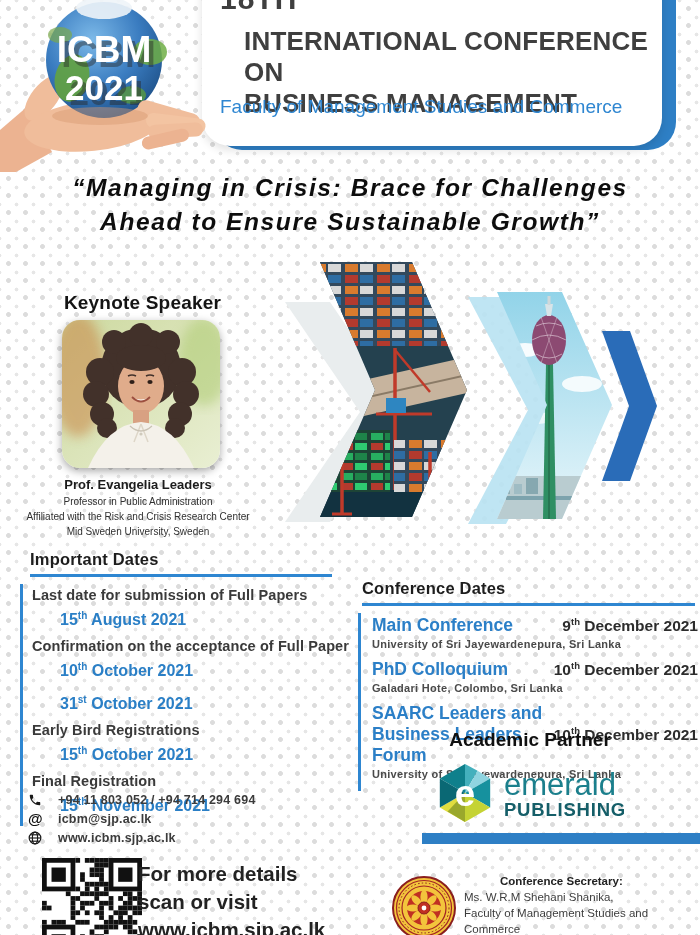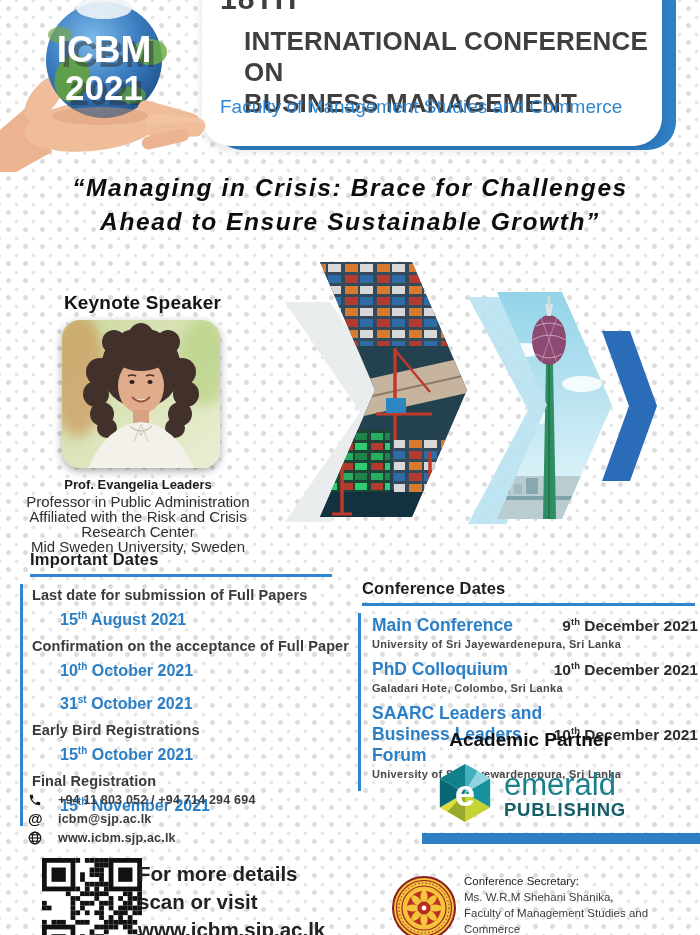--- a/index.html
+++ b/index.html
@@ -29,21 +29,21 @@
   .quote { position:absolute; left:0; top:171px; width:700px; text-align:center;
     font-size:24.5px; font-weight:bold; font-style:italic; color:#0d0d0d;
     letter-spacing:1.6px; line-height:34px; }
   
   .keynote-heading { position:absolute; left:40px; top:292px; width:205px; text-align:center;
     font-size:19px; font-weight:bold; color:#141414; letter-spacing:.2px; }
   .photo { position:absolute; left:62px; top:320px; width:158px; height:148px;
     border-radius:18px; overflow:hidden; box-shadow:0 3px 8px rgba(0,0,0,.35); }
   .caption { position:absolute; left:0; top:477px; width:276px; text-align:center; color:#303030; }
   .caption .name { font-size:13px; font-weight:bold; color:#1c1c1c; margin-bottom:2px; }
-  .caption .line { font-size:15px; line-height:15px; }
+  .caption .line { font-size:10px; line-height:15px; }
   
   .chevrons { position:absolute; left:280px; top:252px; width:400px; height:283px; }
   
   .section-heading { font-size:16.5px; font-weight:bold; color:#1d1d1d; letter-spacing:.2px; }
   .section-rule { height:3px; background:#2e86d1; margin-top:5px; }
   .imp-wrap { position:absolute; left:20px; top:550px; width:330px; }
   .imp-wrap .section-heading { margin-left:10px; }
   .imp-wrap .section-rule { margin-left:10px; width:302px; }
   .imp-list { margin-top:7px; border-left:3px solid #2e86d1; padding:2px 0 2px 9px; }
   .imp-item { margin-bottom:7px; }
@@ -75,21 +75,21 @@
   .contact-row { display:flex; align-items:center; height:19px; }
   .contact-icon { width:30px; display:flex; align-items:center; }
   .contact-text { font-size:12.5px; font-weight:bold; color:#3b3b3b; letter-spacing:.2px; }
   .at-glyph { font-size:15px; font-weight:bold; color:#111; }
   
   .qr { position:absolute; left:42px; top:858px; width:100px; height:100px; }
   .more-details { position:absolute; left:138px; top:860px; font-size:20.5px; font-weight:bold;
     color:#222; line-height:28px; }
   .seal { position:absolute; left:392px; top:876px; width:64px; height:64px; }
   .secretary { position:absolute; left:464px; top:873px; font-size:11.5px; color:#3c3c3c; line-height:16px; }
-  .secretary .sec-h { font-weight:normal; color:#222; }
+  .secretary .sec-h { font-weight:bold; color:#222;margin-left:36px; }
 </style>
 </head>
 <body>
 
 <div class="poster">
 
   <div class="header-shadow"></div>
   <div class="header-card">
     <div class="conf-number">18TH</div>
     <div class="conf-title">

